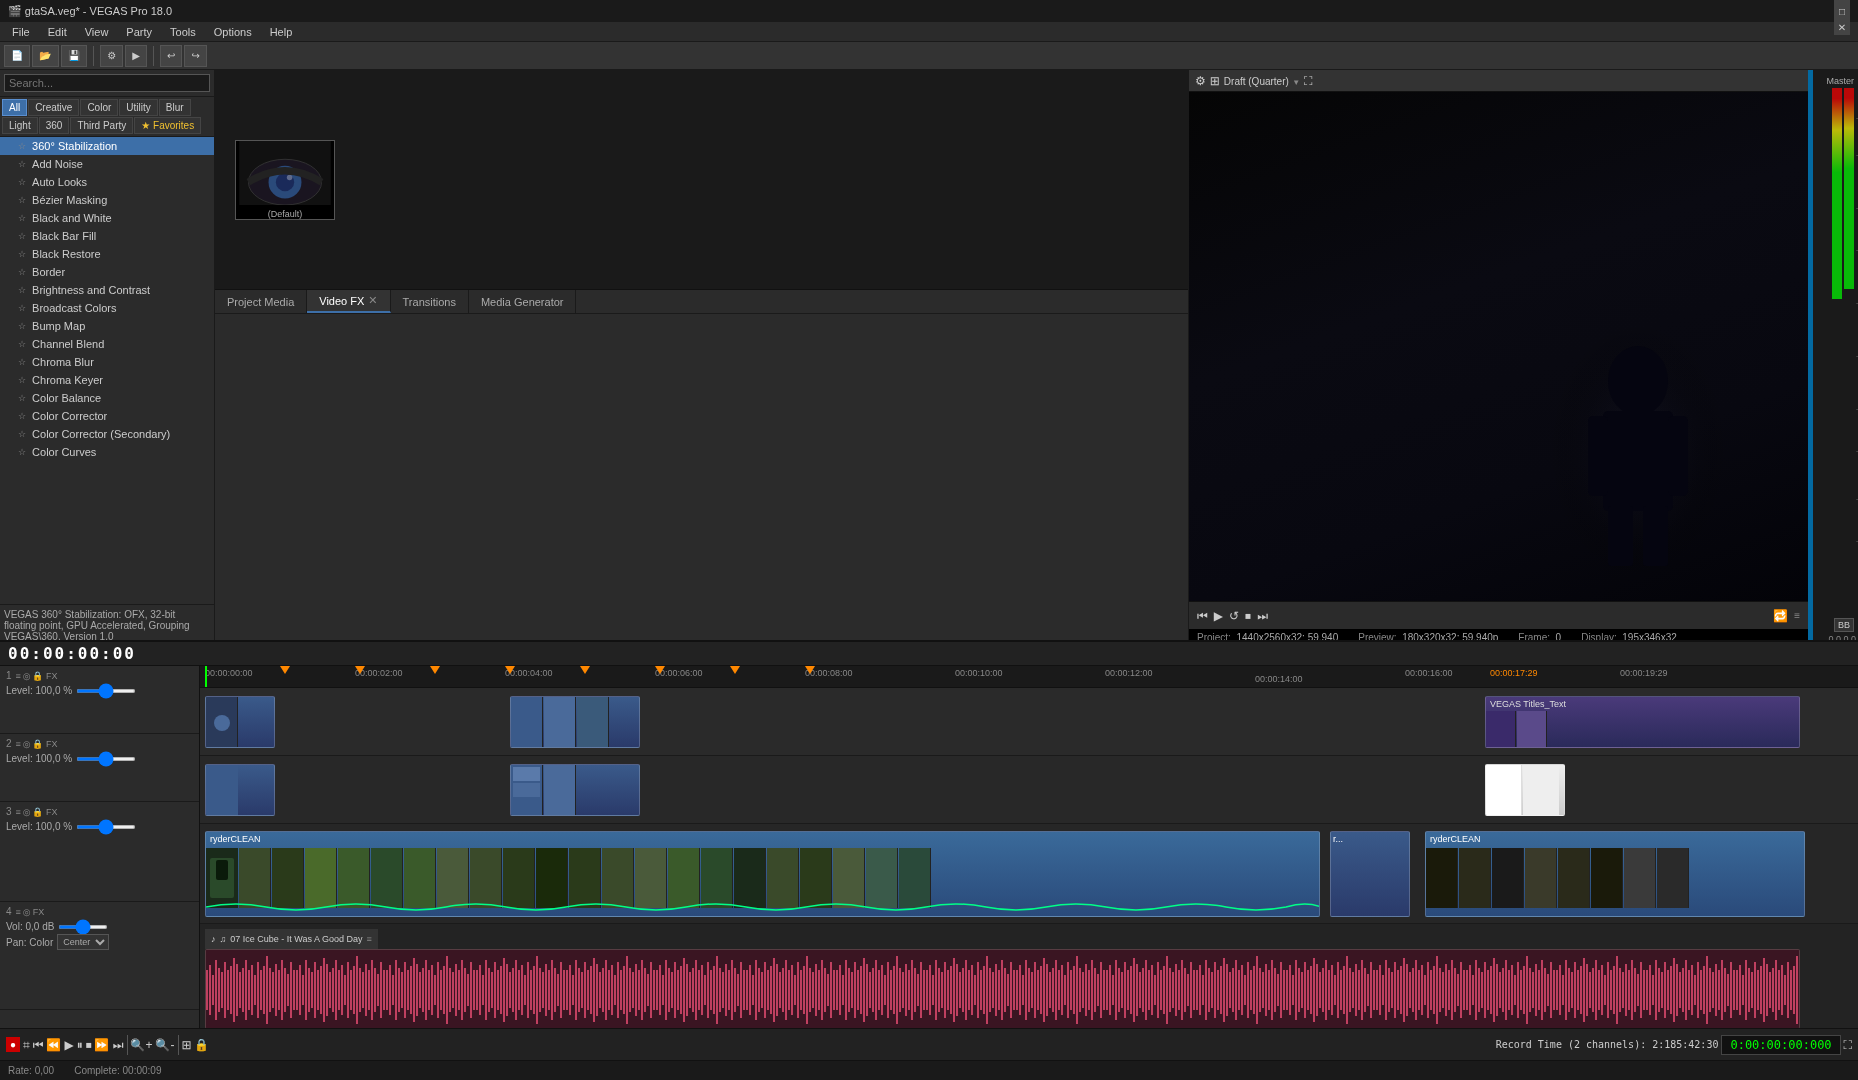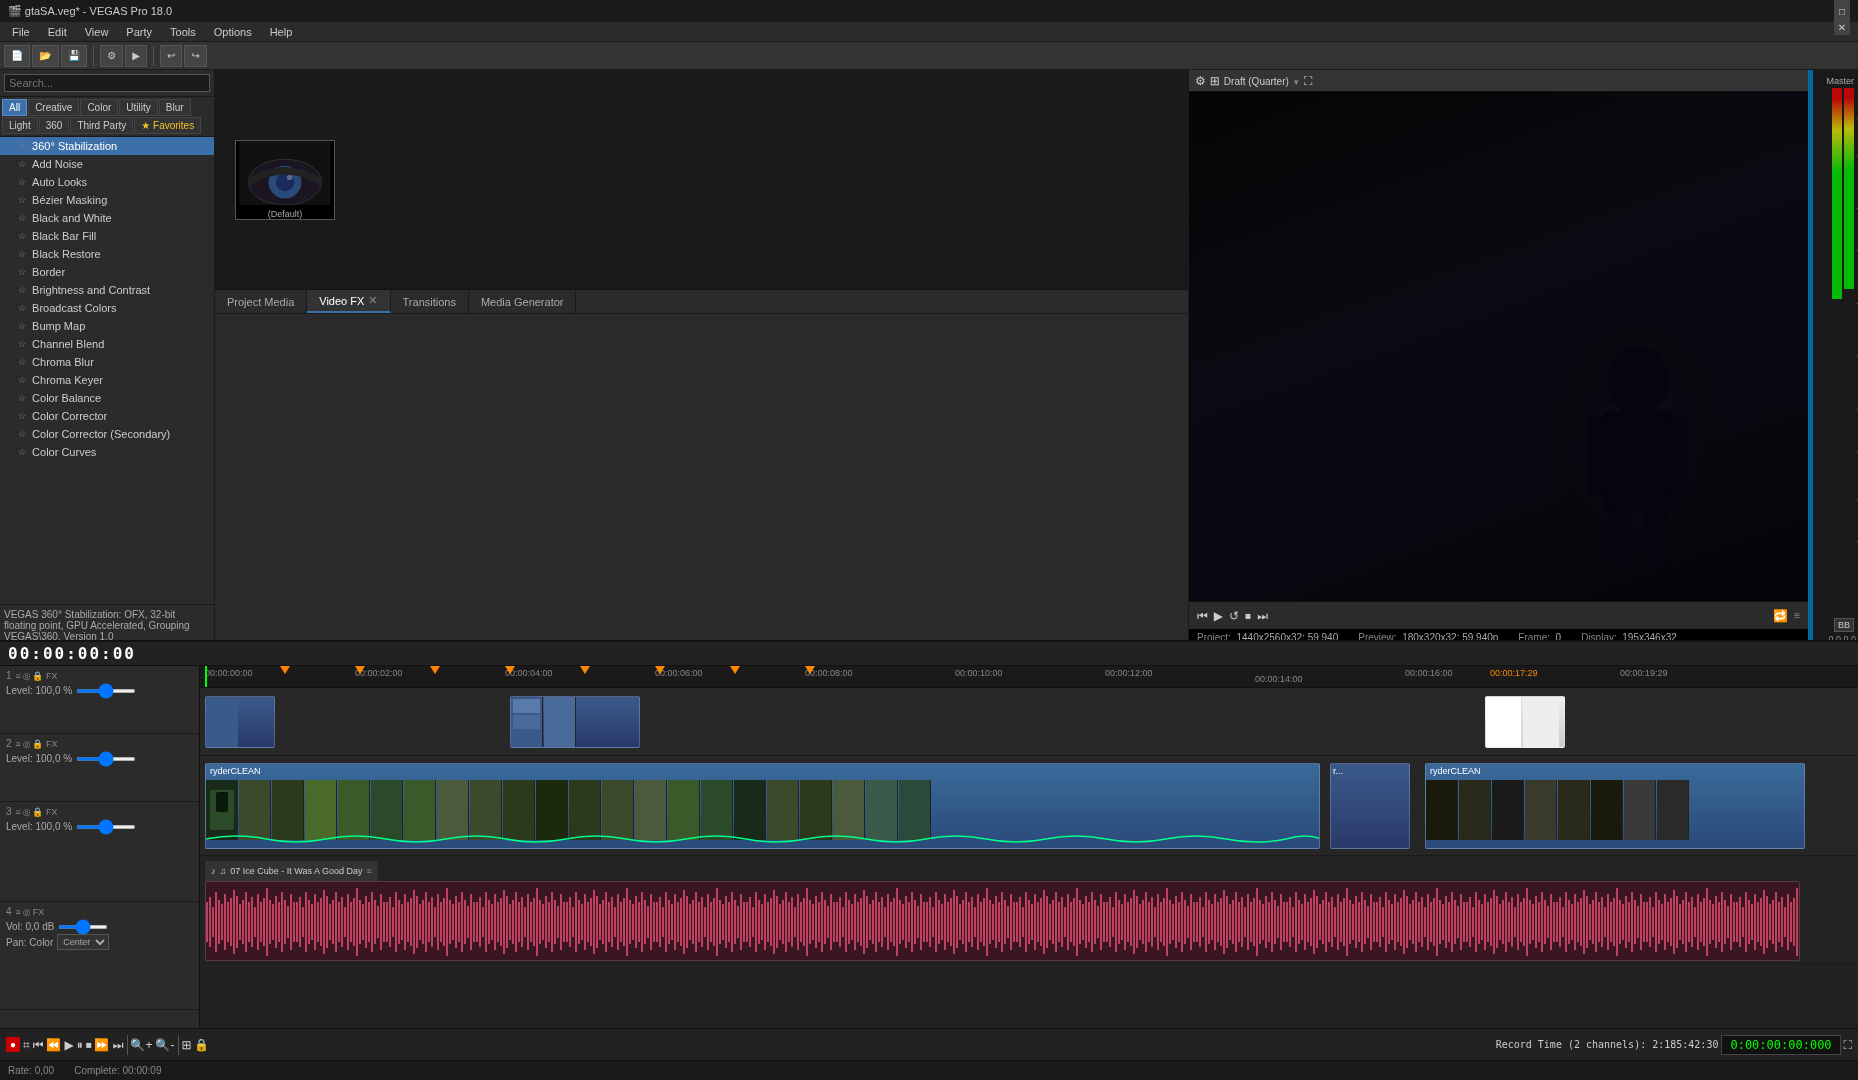--- a/index.html
+++ b/index.html
@@ -557,20 +557,48 @@
         <div style="position:absolute; left:80px; top:0; width:0; height:0; border-left:5px solid transparent; border-right:5px solid transparent; border-top:8px solid #f80;"></div>
         <div style="position:absolute; left:155px; top:0; width:0; height:0; border-left:5px solid transparent; border-right:5px solid transparent; border-top:8px solid #f80;"></div>
         <div style="position:absolute; left:230px; top:0; width:0; height:0; border-left:5px solid transparent; border-right:5px solid transparent; border-top:8px solid #f80;"></div>
         <div style="position:absolute; left:305px; top:0; width:0; height:0; border-left:5px solid transparent; border-right:5px solid transparent; border-top:8px solid #f80;"></div>
         <div style="position:absolute; left:380px; top:0; width:0; height:0; border-left:5px solid transparent; border-right:5px solid transparent; border-top:8px solid #f80;"></div>
         <div style="position:absolute; left:455px; top:0; width:0; height:0; border-left:5px solid transparent; border-right:5px solid transparent; border-top:8px solid #f80;"></div>
         <div style="position:absolute; left:530px; top:0; width:0; height:0; border-left:5px solid transparent; border-right:5px solid transparent; border-top:8px solid #f80;"></div>
         <div style="position:absolute; left:605px; top:0; width:0; height:0; border-left:5px solid transparent; border-right:5px solid transparent; border-top:8px solid #f80;"></div>
       </div>
 
+      <div class="track-row" style="height:68px; position:relative; flex-shrink:0; min-width:1600px;">
+
+        <div class="clip clip-blue" style="left:5px; width:70px; height:52px; top:8px;">
+          <div style="display:flex; gap:1px; height:52px;">
+            <div style="width:32px; height:52px; background:#3a5a8a; border-right:1px solid #222; overflow:hidden;">
+              <svg width="32" height="52" viewBox="0 0 32 52">
+                  <rect width="32" height="52" fill="#2a3a5a"></rect>
+                  <circle cx="16" cy="26" r="8" fill="#4a6a9a"></circle>
+                </svg>
+            </div>
+          </div>
+        </div>
+        <div class="clip clip-blue" style="left:310px; width:130px; height:52px; top:8px;">
+          <div style="display:flex; gap:1px; height:52px;">
+            <div style="width:32px; height:52px; background:#3a5a8a; border-right:1px solid #222;"></div>
+            <div style="width:32px; height:52px; background:#4a6a9a; border-right:1px solid #222;"></div>
+            <div style="width:32px; height:52px; background:#3a5a7a; border-right:1px solid #222;"></div>
+          </div>
+        </div>
+
+        <div class="clip clip-text" style="left:1285px; width:315px; height:52px; top:8px; background:linear-gradient(to bottom, #4a3a7a, #2a2a5a);">
+          <div class="clip-label" style="font-size:9px; color:#ddd; padding:2px 4px;">VEGAS Titles_Text</div>
+          <div style="display:flex; height:36px; overflow:hidden; gap:1px;">
+            <div style="width:30px; height:36px; background:#3a2a6a; border-right:1px solid #222;"></div>
+            <div style="width:30px; height:36px; background:#5a4a8a; border-right:1px solid #222;"></div>
+          </div>
+        </div>
+      </div>
 
       <div class="track-row" style="height:68px; position:relative; flex-shrink:0; min-width:1600px; background:#282828;">
         <div class="clip clip-blue" style="left:5px; width:70px; height:52px; top:8px;">
           <div style="display:flex; height:52px;">
             <div style="width:32px; height:52px; background:#3a5a8a;"></div>
           </div>
         </div>
         <div class="clip clip-blue" style="left:310px; width:130px; height:52px; top:8px;">
           <div style="display:flex; height:52px; gap:1px;">
             <div style="width:32px; height:52px; background:#3a5a8a; border-right:1px solid #222; display:flex; flex-direction:column; gap:2px; padding:2px;">

